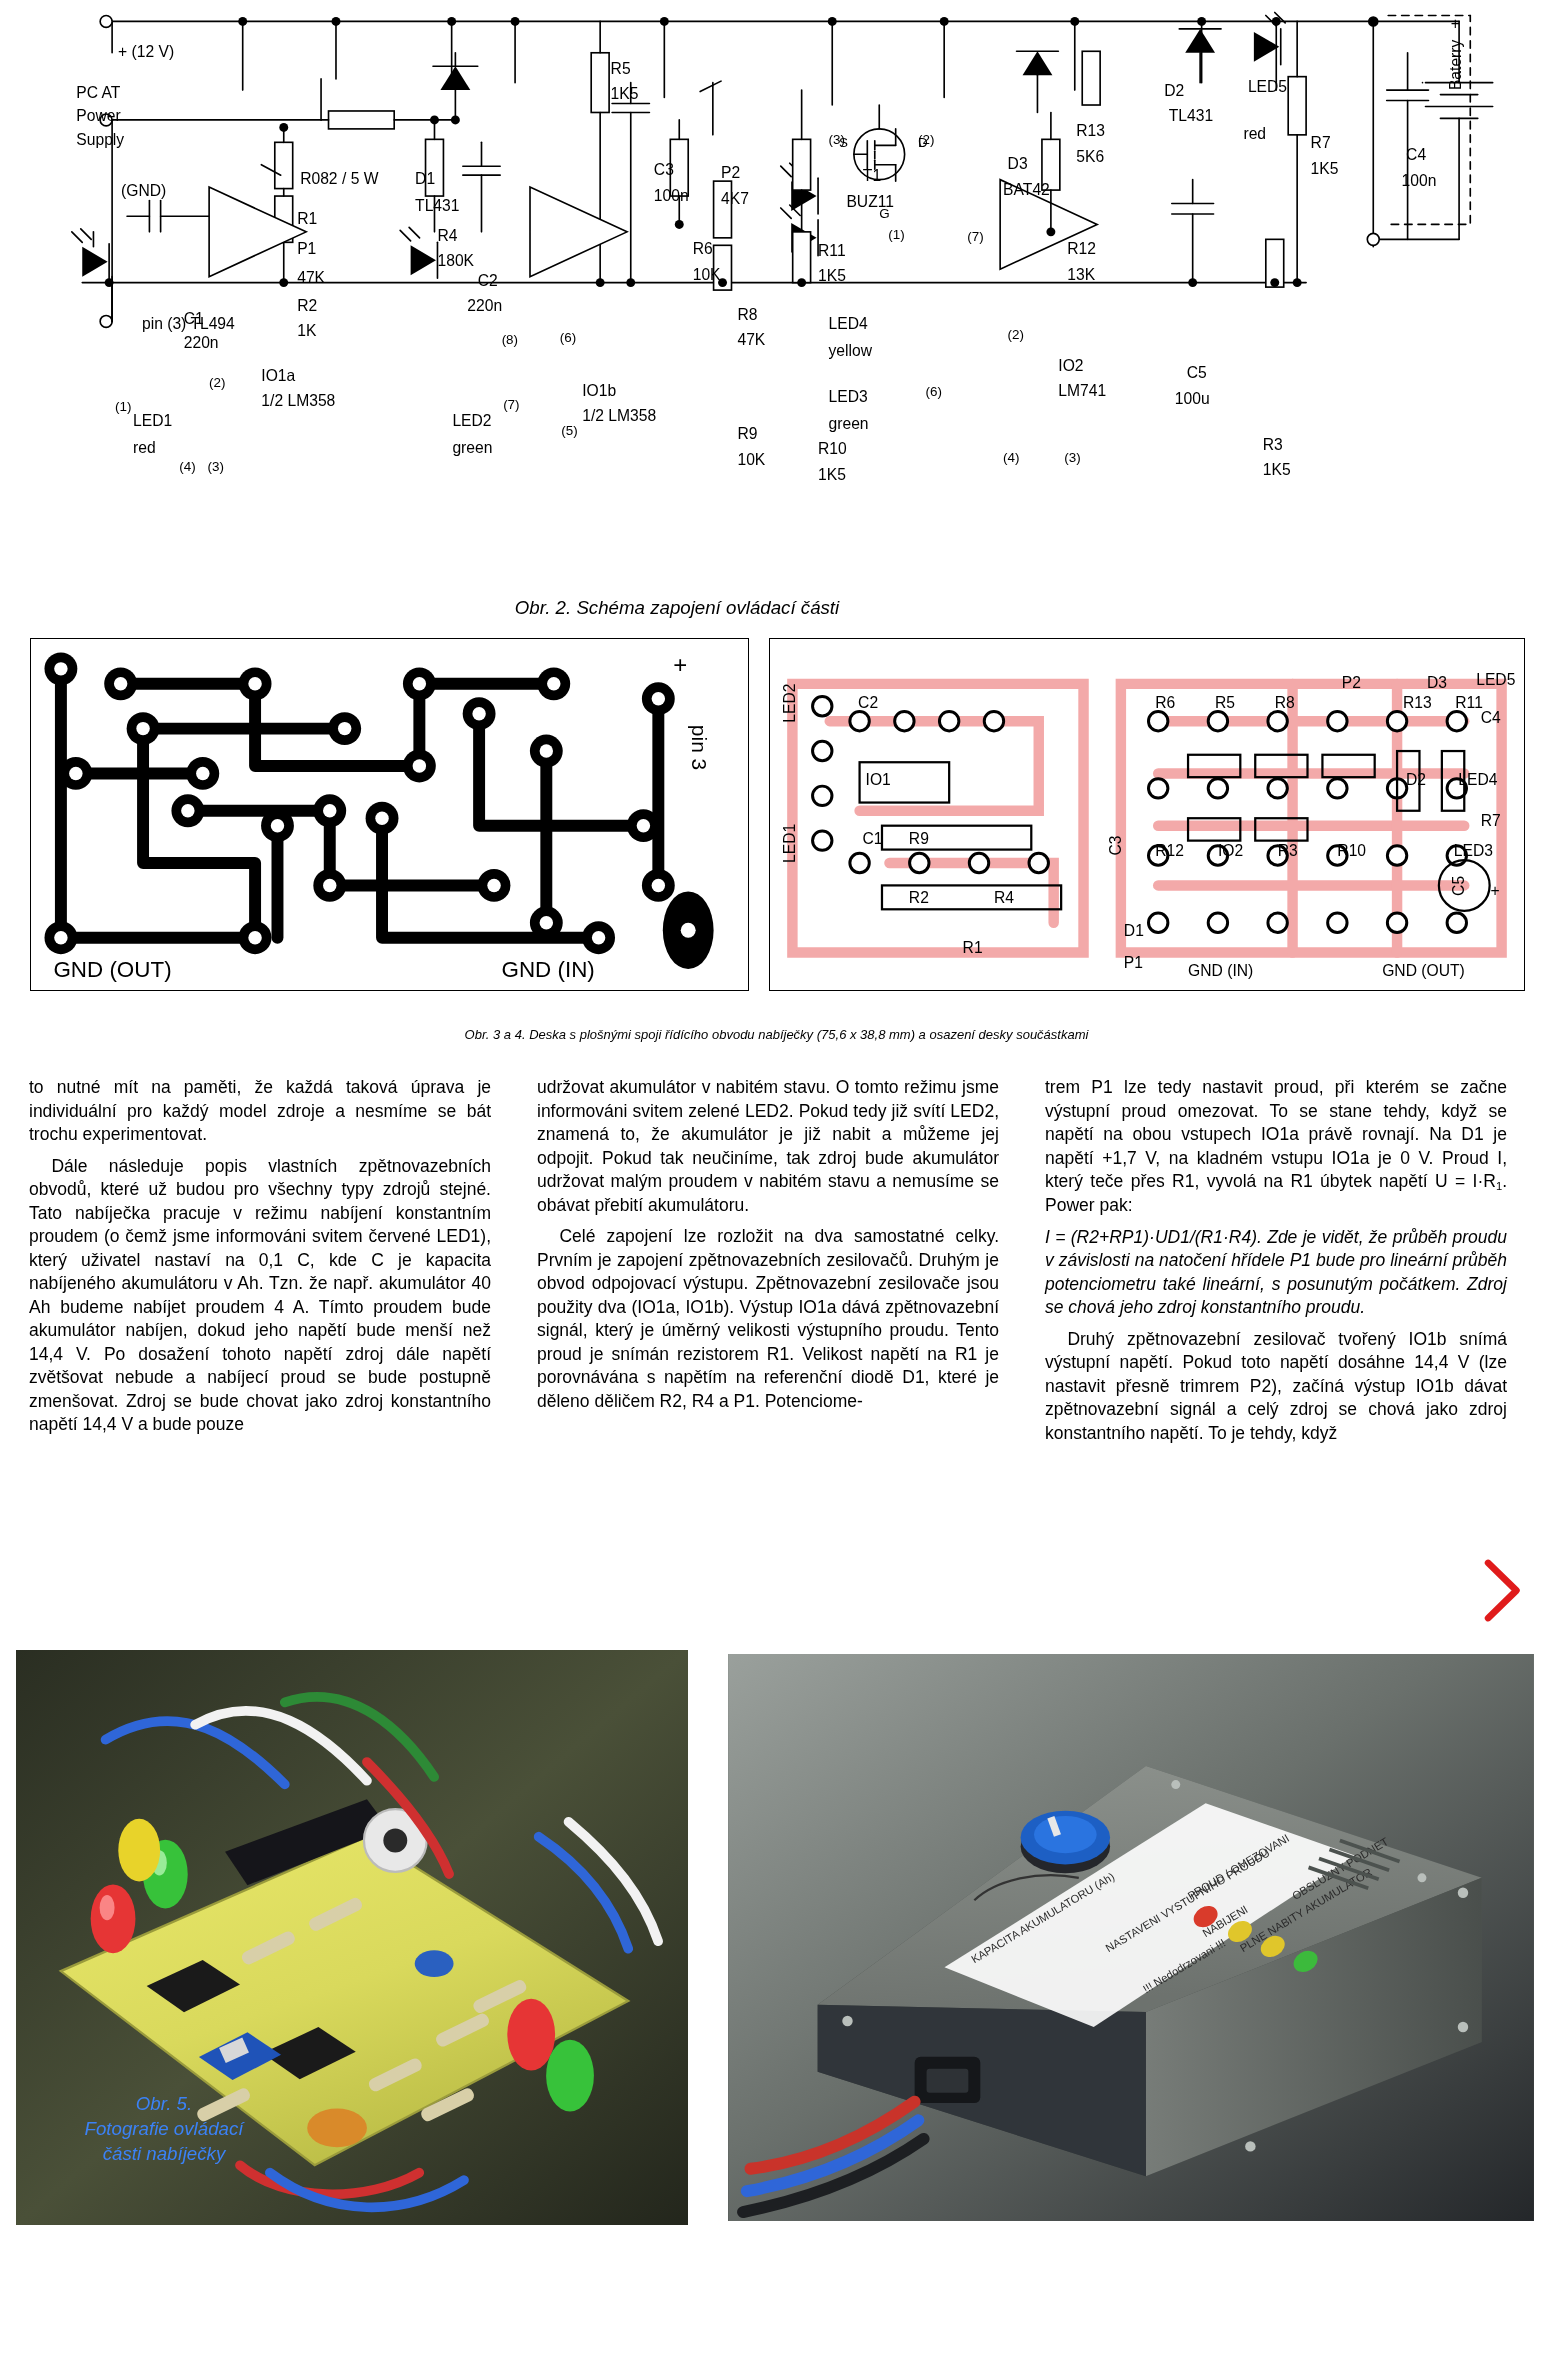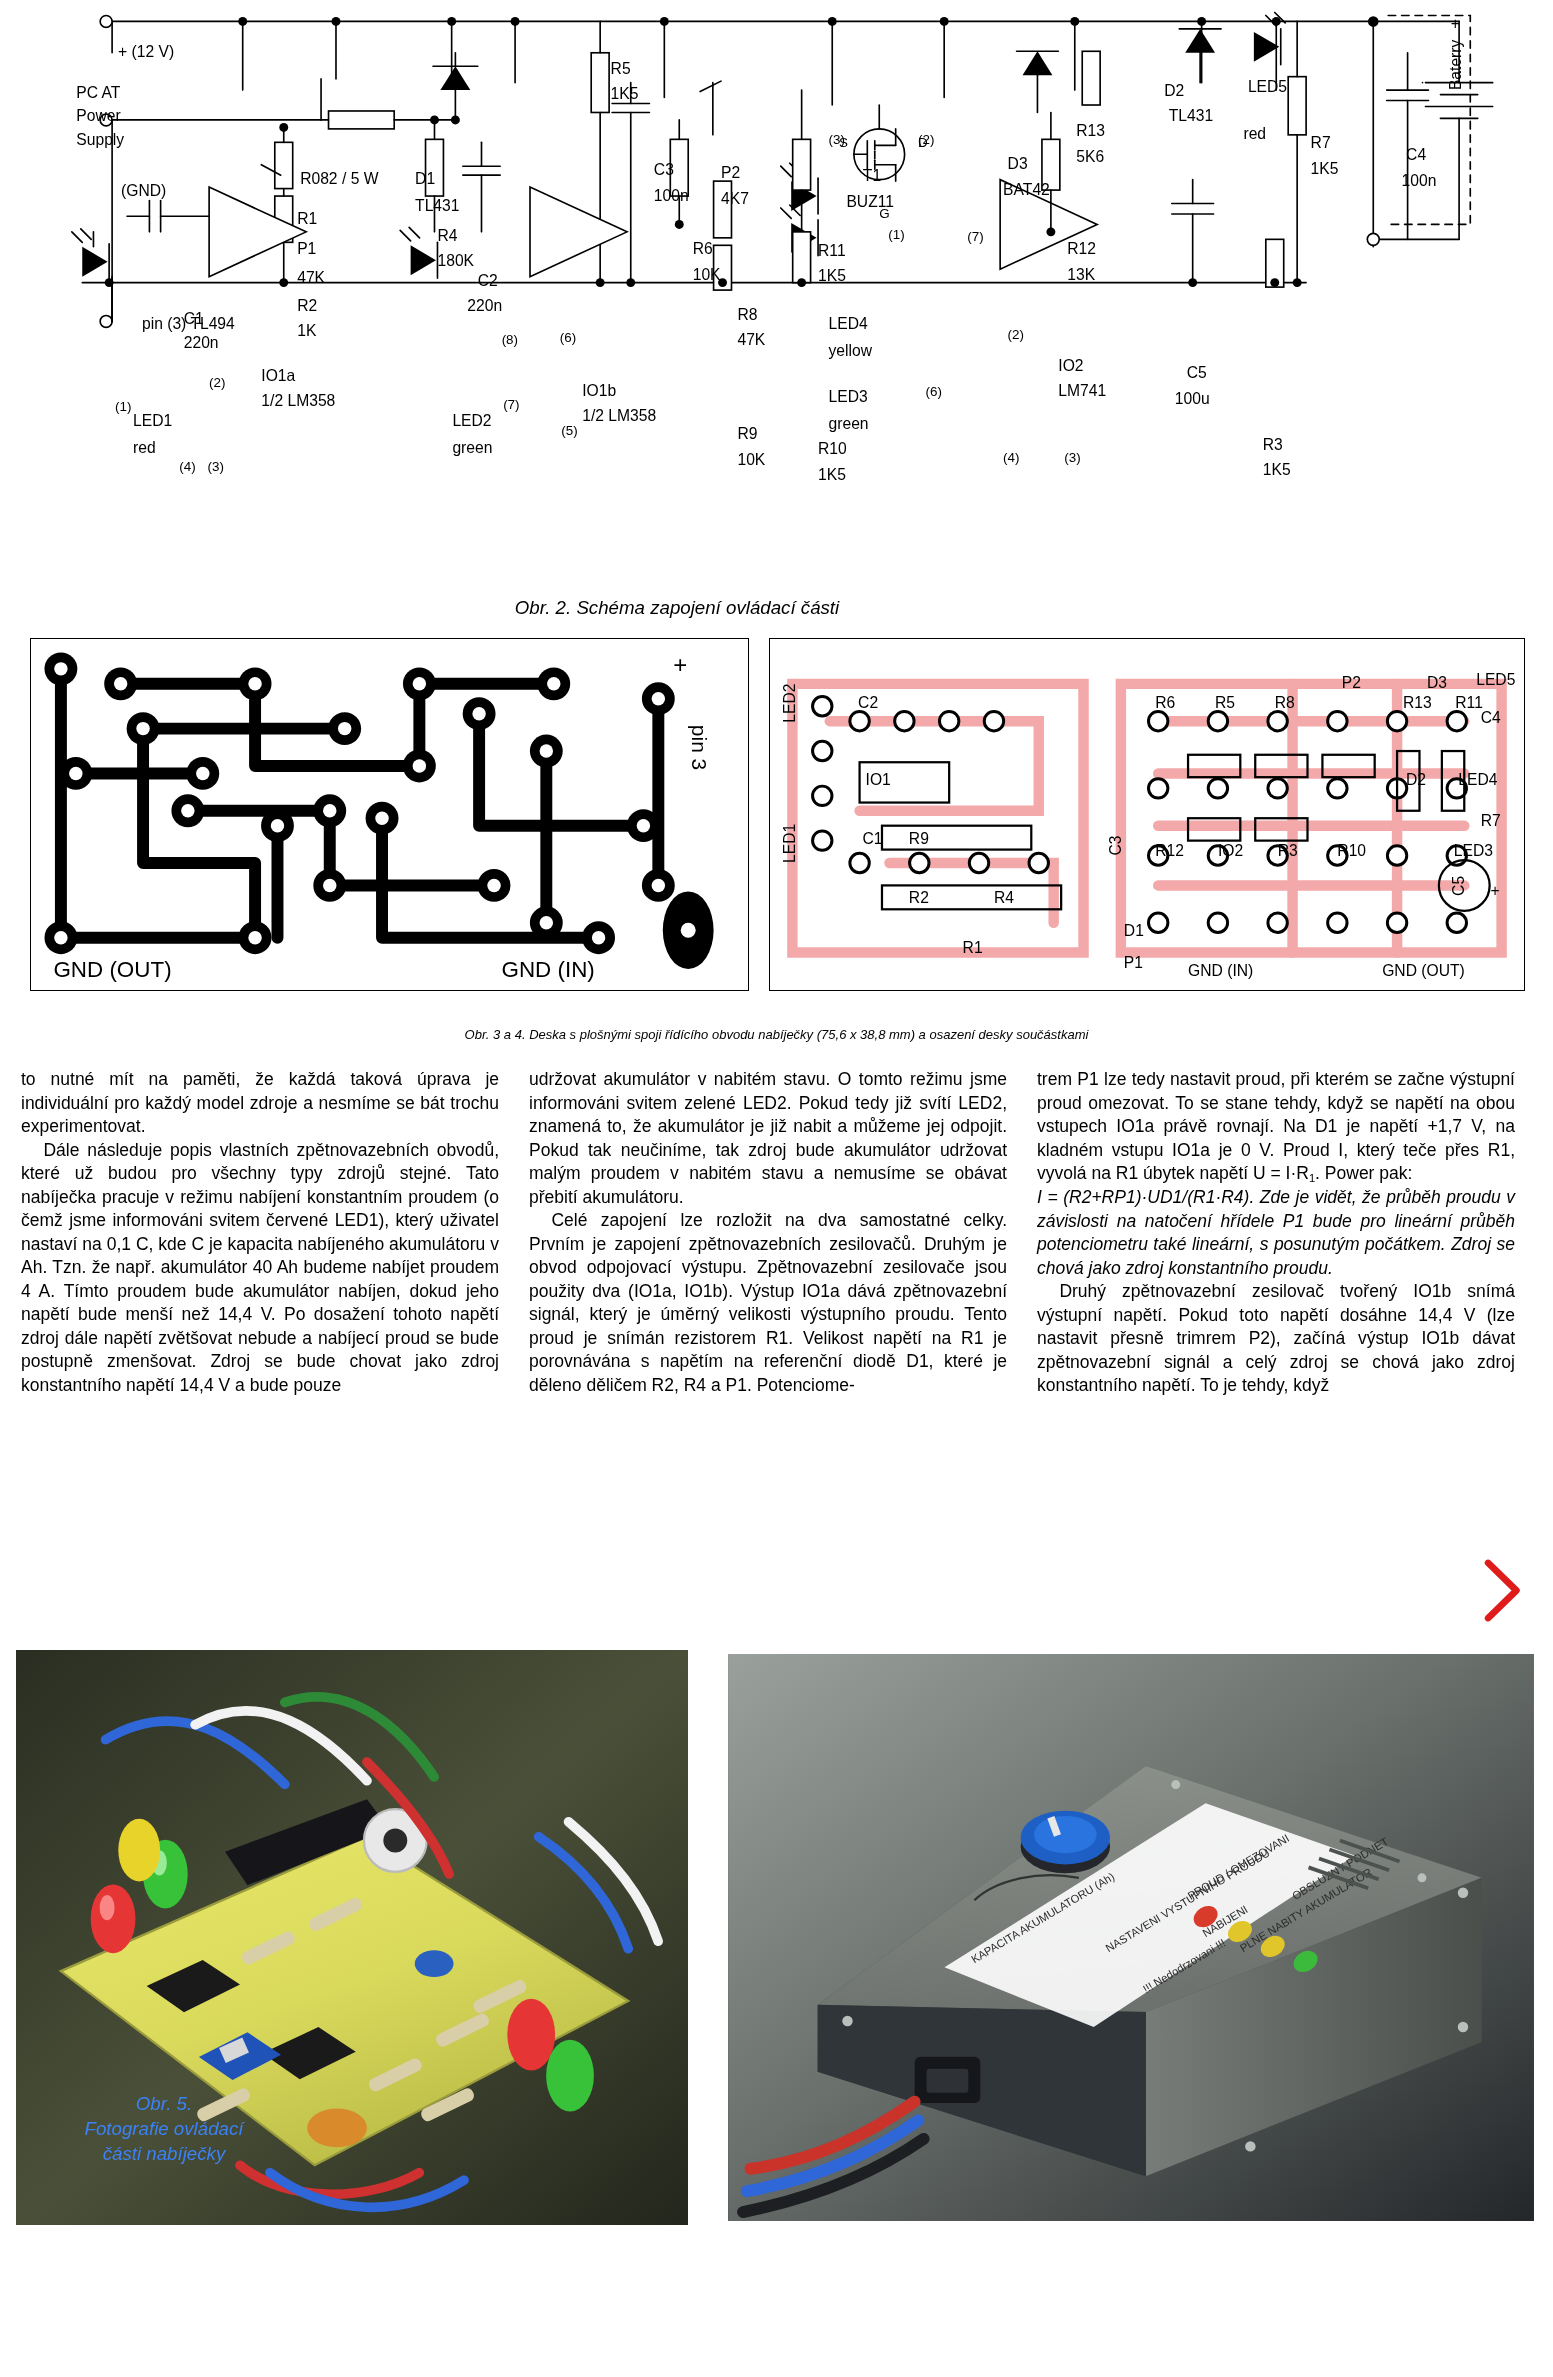--- a/index.html
+++ b/index.html
@@ -20,21 +20,21 @@
   
   #pcbs{position:absolute;left:30px;top:638px;width:1493px;height:396px;}
   .pcbbox{position:absolute;top:0;border:1.5px solid #000;background:#fff;overflow:hidden;}
   #pcb-left{left:0;width:717px;height:351px;}
   #pcb-right{left:739px;width:754px;height:351px;}
   #fig34cap{position:absolute;left:0;top:1027px;width:1553px;font-size:13px;}
 
   
   #cols{position:absolute;left:21px;top:1068px;width:1516px;height:575px;}
   .col{position:absolute;top:0;width:478px;font-size:17.5px;line-height:1.345;text-align:justify;}
-  .col p{margin:0;text-indent:22.4px;}
+  .col p{margin:8px;text-indent:22.4px;}
   .col p.noind{text-indent:0;}
   #col1{left:0;}
   #col2{left:508px;}
   #col3{left:1016px;}
   .sub{font-size:11.2px;vertical-align:-3px;}
   .ital{font-style:italic;}
 
   
   #arrow{position:absolute;left:1482px;top:1557px;width:45px;height:67px;}
 
@@ -549,21 +549,21 @@
   <div class="col" id="col1">
     <p class="noind">to nutné mít na paměti, že každá taková úprava je individuální pro každý model zdroje a nesmíme se bát trochu experimentovat.</p>
     <p>Dále následuje popis vlastních zpětnovazebních obvodů, které už budou pro všechny typy zdrojů stejné. Tato nabíječka pracuje v režimu nabíjení konstantním proudem (o čemž jsme informováni svitem červené LED1), který uživatel nastaví na 0,1 C, kde C je kapacita nabíjeného akumulátoru v Ah. Tzn. že např. akumulátor 40 Ah budeme nabíjet proudem 4 A. Tímto proudem bude akumulátor nabíjen, dokud jeho napětí bude menší než 14,4 V. Po dosažení tohoto napětí zdroj dále napětí zvětšovat nebude a nabíjecí proud se bude postupně zmenšovat. Zdroj se bude chovat jako zdroj konstantního napětí 14,4 V a bude pouze</p>
   </div>
   <div class="col" id="col2">
     <p class="noind">udržovat akumulátor v nabitém stavu. O tomto režimu jsme informováni svitem zelené LED2. Pokud tedy již svítí LED2, znamená to, že akumulátor je již nabit a můžeme jej odpojit. Pokud tak neučiníme, tak zdroj bude akumulátor udržovat malým proudem v nabitém stavu a nemusíme se obávat přebití akumulátoru.</p>
     <p>Celé zapojení lze rozložit na dva samostatné celky. Prvním je zapojení zpětnovazebních zesilovačů. Druhým je obvod odpojovací výstupu. Zpětnovazební zesilovače jsou použity dva (IO1a, IO1b). Výstup IO1a dává zpětnovazební signál, který je úměrný velikosti výstupního proudu. Tento proud je snímán rezistorem R1. Velikost napětí na R1 je porovnávána s napětím na referenční diodě D1, které je děleno děličem R2, R4 a P1. Potenciome-</p>
   </div>
   <div class="col" id="col3">
     <p class="noind"><span>trem P1 lze tedy nastavit proud, při kterém se začne výstupní proud omezovat. To se stane tehdy, když se napětí na obou vstupech IO1a právě rovnají. Na D1 je napětí +1,7 V, na kladném vstupu IO1a je 0 V. Proud I, který teče přes R1, vyvolá na R1 úbytek napětí U = I·R</span><span class="sub">1</span><span>. Power pak:</span></p>
-    <p class="noind ital">I = (R2+RP1)·UD1/(R1·R4). Zde je vidět, že průběh proudu v závislosti na natočení hřídele P1 bude pro lineární průběh potenciometru také lineární, s posunutým počátkem. Zdroj se chová jako zdroj konstantního proudu.</p>
+    <p class="noind ital">I = (R2+RP1)·UD1/(R1·R4). Zde je vidět, že průběh proudu v závislosti na natočení hřídele P1 bude pro lineární průběh potenciometru také lineární, s posunutým počátkem. Zdroj se chová jeho zdroj konstantního proudu.</p>
     <p>Druhý zpětnovazební zesilovač tvořený IO1b snímá výstupní napětí. Pokud toto napětí dosáhne 14,4 V (lze nastavit přesně trimrem P2), začíná výstup IO1b dávat zpětnovazební signál a celý zdroj se chová jako zdroj konstantního napětí. To je tehdy, když</p>
   </div>
 </div>
 
 <svg id="arrow" viewBox="0 0 60 90">
   <path d="M8 8 L46 45 L8 82" fill="none" stroke="#e01b1b" stroke-width="9" stroke-linecap="round" stroke-linejoin="round"></path>
 </svg>
 
 <div id="photo-left">
   <svg width="672" height="575" viewBox="0 0 900 770" xmlns="http://www.w3.org/2000/svg">

